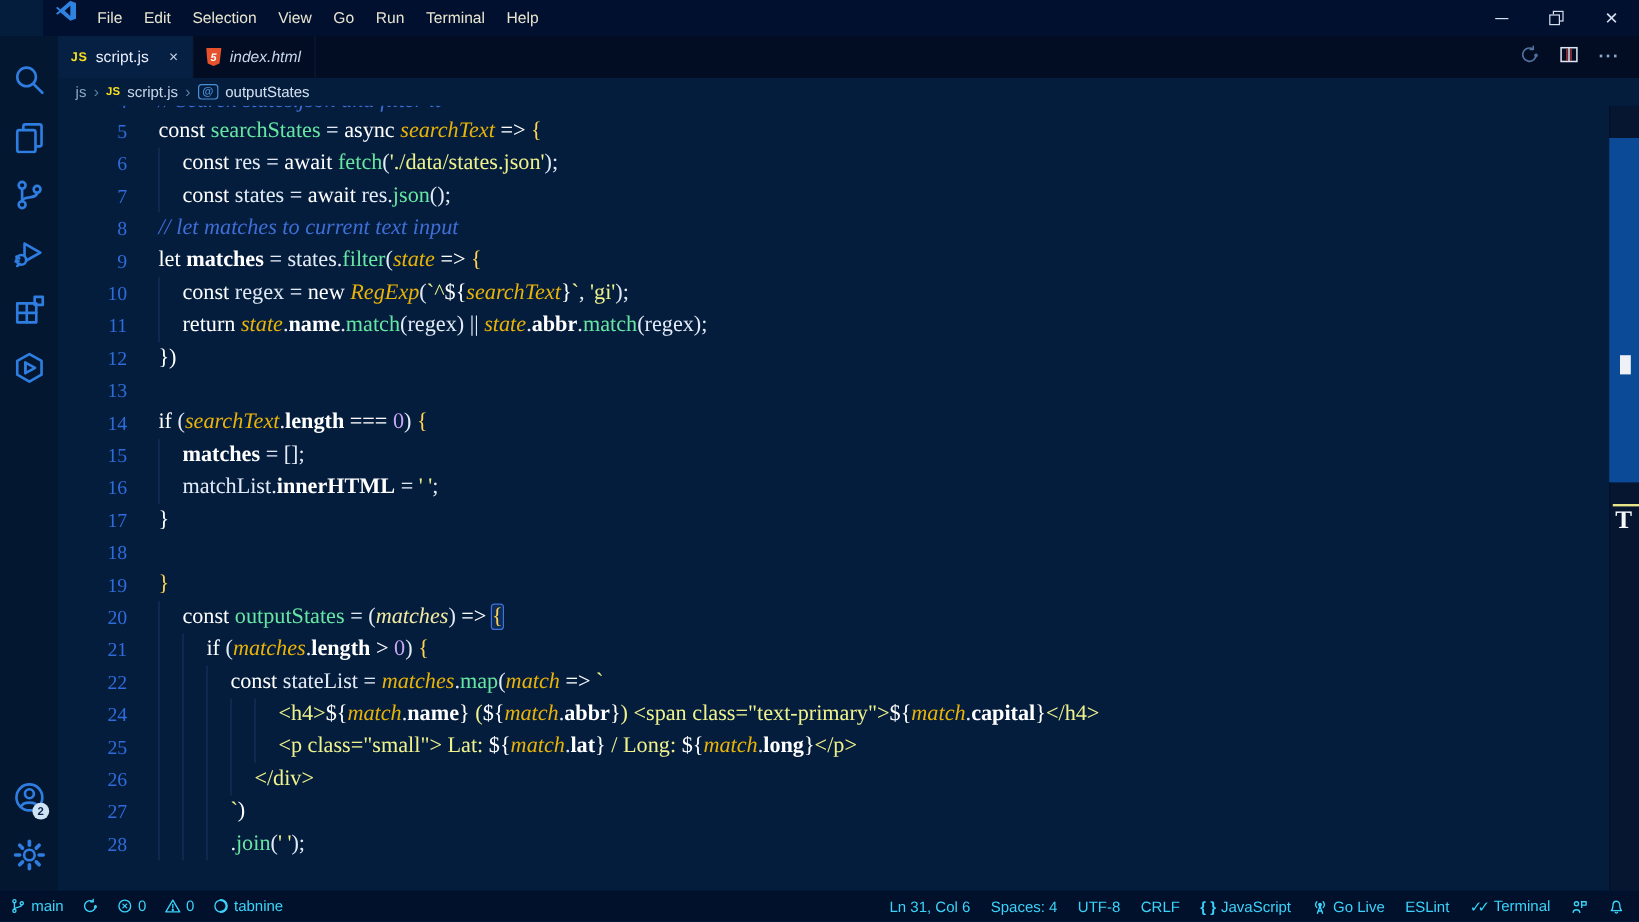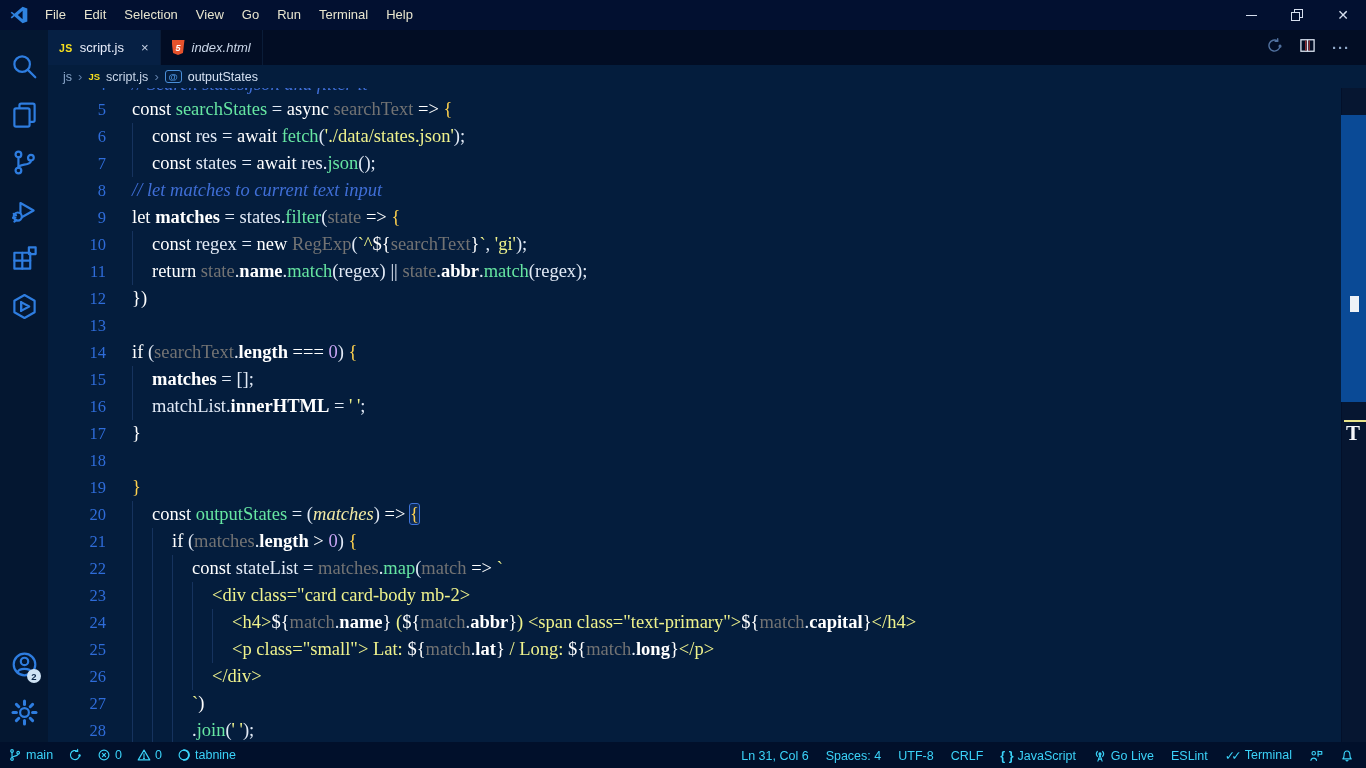--- a/index.html
+++ b/index.html
@@ -1,21 +1,21 @@
 <!DOCTYPE html>
 <html><head>
 <meta charset="utf-8">
 <style>
   * { margin:0; padding:0; box-sizing:border-box; }
   html,body { width:1366px; height:768px; overflow:hidden; background:#041d3d;
     font-family:"Liberation Sans", sans-serif; }
 
   
-  .titlebar { height:30px; background:#021030; display:flex; align-items:center;
-    position:relative; color:#e8e5cf; }
+  .titlebar { height:30px; background:#021030; display:flex; align-items:flex-start;
+    position:relative; color:#e8e5cf;margin-left:36px; }
   .vscode-logo { width:18px; height:18px; margin:0 8px 0 10px; flex:none; }
   .menubar { display:flex; }
   .menu-item { padding:0 9px; font-size:13px; line-height:30px; color:#e8e5cf; cursor:default; }
   .window-title { position:absolute; left:50%; transform:translateX(-50%); font-size:13px;
     color:#e6e3cd; white-space:nowrap; }
   .win-controls { margin-left:auto; display:flex; height:30px; }
   .win-btn { width:46px; height:30px; display:flex; align-items:center; justify-content:center;
     color:#d6dfee; }
   .min-glyph { width:11px; border-top:1.3px solid #d6dfee; }
   .restore-glyph { position:relative; width:12px; height:12px; }
@@ -80,21 +80,21 @@
   .content { margin-left:26px; position:relative; white-space:pre; }
   .ig { position:absolute; top:0; bottom:0; width:0; border-left:1px solid #16335e; }
 
   .tk-k { color:#ffffff; }
   .tk-f { color:#66e6a2; }
   .tk-s { color:#eff28c; }
   .tk-n { color:#c9a6f5; }
   .tk-c { color:#3f6ed6; font-style:italic; }
   .tk-w { color:#e2eaf6; }
   .tk-b { color:#ffffff; font-weight:bold; }
-  .tk-i { color:#737373; }
+  .tk-i { color:#eab308; font-style:italic; }
   .tk-iy { color:#f3e9a4; font-style:italic; }
   .tk-y { color:#ffd24f; }
   .tk-ybox { color:#ffd24f; outline:1px solid #3f74d9; background:rgba(63,116,217,.18);
     border-radius:2px; }
 
   
   .sb-track { position:absolute; top:0; right:0; bottom:0; width:25px; background:#061631;
     border-left:1px solid #03102a; }
   .sb-thumb { position:absolute; top:27px; right:0; width:25px; height:287px; background:#0a4a96; }
   .sb-marker { position:absolute; top:208px; right:7px; width:9px; height:16px; background:#eef2f7; }
@@ -280,21 +280,20 @@
         <div class="line"><div class="line-inner"><div class="num">13</div><div class="content" style="padding-left: 0px;"></div></div></div>
         <div class="line"><div class="line-inner"><div class="num">14</div><div class="content" style="padding-left: 0px;"><span class="tk-k">if </span><span class="tk-w">(</span><span class="tk-i">searchText</span><span class="tk-w">.</span><span class="tk-b">length</span><span class="tk-w"> </span><span class="tk-k">=== </span><span class="tk-n">0</span><span class="tk-w">) </span><span class="tk-y">{</span></div></div></div>
         <div class="line"><div class="line-inner"><div class="num">15</div><div class="content" style="padding-left: 20px;"><span class="ig" style="left: 0px;"></span><span class="tk-b">matches</span><span class="tk-w"> = [];</span></div></div></div>
         <div class="line"><div class="line-inner"><div class="num">16</div><div class="content" style="padding-left: 20px;"><span class="ig" style="left: 0px;"></span><span class="tk-w">matchList</span><span class="tk-w">.</span><span class="tk-b">innerHTML</span><span class="tk-w"> = </span><span class="tk-s">' '</span><span class="tk-w">;</span></div></div></div>
         <div class="line"><div class="line-inner"><div class="num">17</div><div class="content" style="padding-left: 0px;"><span class="tk-k">}</span></div></div></div>
         <div class="line"><div class="line-inner"><div class="num">18</div></div></div>
         <div class="line"><div class="line-inner"><div class="num">19</div><div class="content" style="padding-left: 0px;"><span class="tk-y">}</span></div></div></div>
         <div class="line"><div class="line-inner"><div class="num">20</div><div class="content" style="padding-left: 20px;"><span class="ig" style="left: 0px;"></span><span class="tk-k">const </span><span class="tk-f">outputStates</span><span class="tk-w"> = </span><span class="tk-w">(</span><span class="tk-iy">matches</span><span class="tk-w">)</span><span class="tk-k"> =&gt; </span><span class="tk-ybox">{</span></div></div></div>
         <div class="line"><div class="line-inner"><div class="num">21</div><div class="content" style="padding-left: 40px;"><span class="ig" style="left: 0px;"></span><span class="ig" style="left: 20px;"></span><span class="tk-k">if </span><span class="tk-w">(</span><span class="tk-i">matches</span><span class="tk-w">.</span><span class="tk-b">length</span><span class="tk-w"> </span><span class="tk-k">&gt; </span><span class="tk-n">0</span><span class="tk-w">) </span><span class="tk-y">{</span></div></div></div>
         <div class="line"><div class="line-inner"><div class="num">22</div><div class="content" style="padding-left: 60px;"><span class="ig" style="left: 0px;"></span><span class="ig" style="left: 20px;"></span><span class="ig" style="left: 40px;"></span><span class="tk-k">const </span><span class="tk-w">stateList</span><span class="tk-w"> = </span><span class="tk-i">matches</span><span class="tk-w">.</span><span class="tk-f">map</span><span class="tk-w">(</span><span class="tk-i">match</span><span class="tk-k"> =&gt; </span><span class="tk-s">`</span></div></div></div>
-        <div class="line"><div class="line-inner"><div class="num">23</div><div class="content" style="padding-left: 80px;"><span class="ig" style="left: 0px;"></span><span class="ig" style="left: 20px;"></span><span class="ig" style="left: 40px;"></span><span class="ig" style="left: 60px;"></span><span class="tk-s">&lt;div class="card card-body mb-2&gt;</span></div></div></div>
         <div class="line"><div class="line-inner"><div class="num">24</div><div class="content" style="padding-left: 100px;"><span class="ig" style="left: 0px;"></span><span class="ig" style="left: 20px;"></span><span class="ig" style="left: 40px;"></span><span class="ig" style="left: 60px;"></span><span class="ig" style="left: 80px;"></span><span class="tk-s">&lt;h4&gt;</span><span class="tk-k">${</span><span class="tk-i">match</span><span class="tk-w">.</span><span class="tk-b">name</span><span class="tk-k">}</span><span class="tk-s"> (</span><span class="tk-k">${</span><span class="tk-i">match</span><span class="tk-w">.</span><span class="tk-b">abbr</span><span class="tk-k">}</span><span class="tk-s">) &lt;span class="text-primary"&gt;</span><span class="tk-k">${</span><span class="tk-i">match</span><span class="tk-w">.</span><span class="tk-b">capital</span><span class="tk-k">}</span><span class="tk-s">&lt;/h4&gt;</span></div></div></div>
         <div class="line"><div class="line-inner"><div class="num">25</div><div class="content" style="padding-left: 100px;"><span class="ig" style="left: 0px;"></span><span class="ig" style="left: 20px;"></span><span class="ig" style="left: 40px;"></span><span class="ig" style="left: 60px;"></span><span class="ig" style="left: 80px;"></span><span class="tk-s">&lt;p class="small"&gt; Lat: </span><span class="tk-k">${</span><span class="tk-i">match</span><span class="tk-w">.</span><span class="tk-b">lat</span><span class="tk-k">}</span><span class="tk-s"> / Long: </span><span class="tk-k">${</span><span class="tk-i">match</span><span class="tk-w">.</span><span class="tk-b">long</span><span class="tk-k">}</span><span class="tk-s">&lt;/p&gt;</span></div></div></div>
         <div class="line"><div class="line-inner"><div class="num">26</div><div class="content" style="padding-left: 80px;"><span class="ig" style="left: 0px;"></span><span class="ig" style="left: 20px;"></span><span class="ig" style="left: 40px;"></span><span class="ig" style="left: 60px;"></span><span class="tk-s">&lt;/div&gt;</span></div></div></div>
         <div class="line"><div class="line-inner"><div class="num">27</div><div class="content" style="padding-left: 60px;"><span class="ig" style="left: 0px;"></span><span class="ig" style="left: 20px;"></span><span class="ig" style="left: 40px;"></span><span class="tk-s">`</span><span class="tk-k">)</span></div></div></div>
         <div class="line"><div class="line-inner"><div class="num">28</div><div class="content" style="padding-left: 60px;"><span class="ig" style="left: 0px;"></span><span class="ig" style="left: 20px;"></span><span class="ig" style="left: 40px;"></span><span class="tk-w">.</span><span class="tk-f">join</span><span class="tk-w">(</span><span class="tk-s">' '</span><span class="tk-w">);</span></div></div></div>
       </div>
 
   </div>
 </div>
 

